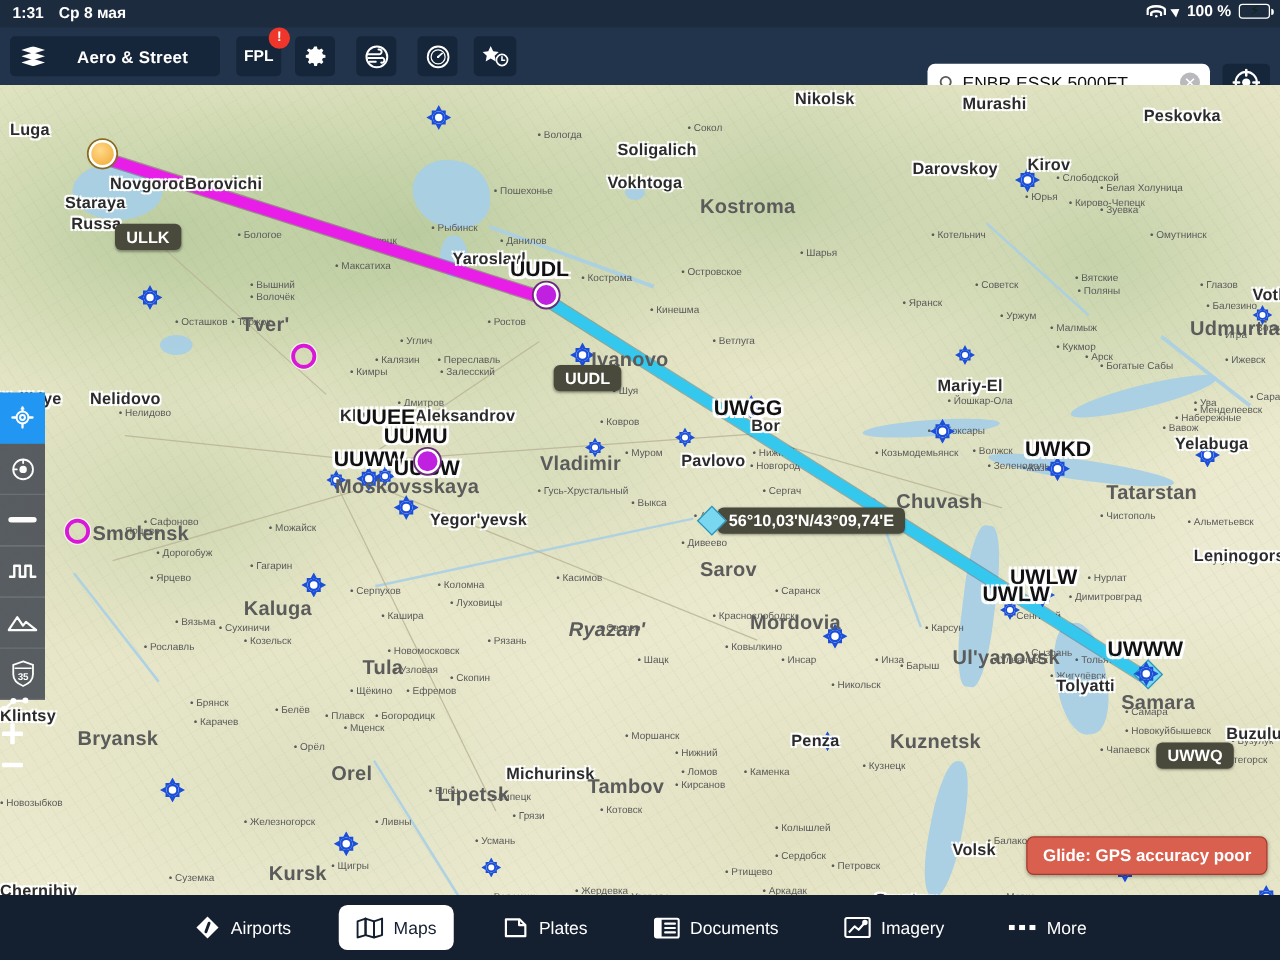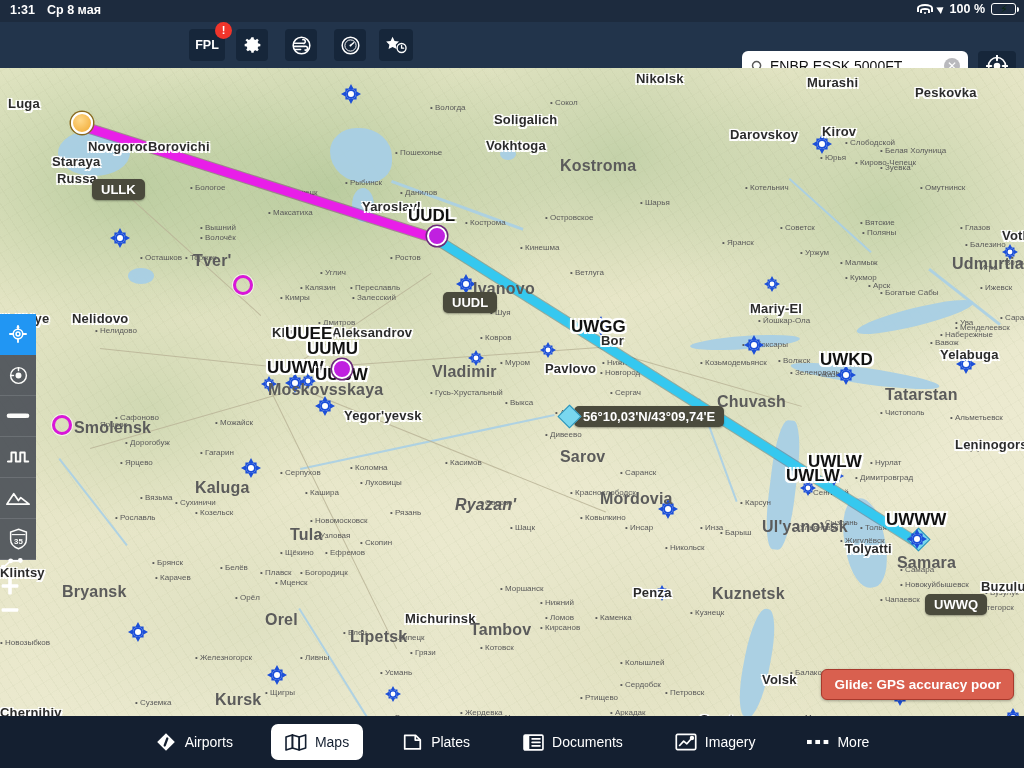--- a/index.html
+++ b/index.html
@@ -152,20 +152,28 @@
       <span class="loc-arrow"></span>
       <span>100 %</span>
       <span class="batt">
         <span class="fill"></span><span class="bolt">⚡</span>
       </span>
     </div>
   </div>
 
   <div class="toolbar">
 
+    <div class="tb-btn tb-maplabel">
+      <span class="layers-ic">
+          <i></i>
+          <i></i>
+          <i></i>
+        </span>
+      <span class="lbl">Aero &amp; Street</span>
+    </div>
 
     <div class="tb-btn tb-fpl">
       <span>FPL</span>
       <span class="badge">!</span>
     </div>
 
     <div class="tb-btn tb-gear">
       <svg class="ic-svg" width="19" height="19" viewBox="0 0 24 24" fill="#fff">
         <path d="M12 8a4 4 0 100 8 4 4 0 000-8zm0 2.2a1.8 1.8 0 110 3.6 1.8 1.8 0 010-3.6z"></path>
         <path d="M10.6 1.5h2.8l.4 2.5 2 .9 2.1-1.4 2 2-1.4 2.1.9 2 2.5.4v2.8l-2.5.4-.9 2 1.4 2.1-2 2-2.1-1.4-2 .9-.4 2.5h-2.8l-.4-2.5-2-.9-2.1 1.4-2-2 1.4-2.1-.9-2-2.5-.4v-2.8l2.5-.4.9-2L3.1 5.5l2-2 2.1 1.4 2-.9z"></path>
@@ -528,21 +536,21 @@
         <div class="plabel wht" style="left: 148px; top: 71px;">Borovichi</div>
         <div class="plabel wht" style="left: 0px; top: 243px;">Velikiye</div>
         <div class="plabel wht" style="left: 2px; top: 260px;">Luki</div>
         <div class="plabel wht" style="left: 72px; top: 243px;">Nelidovo</div>
         <div class="plabel big" style="left: 193px; top: 184px;">Tver'</div>
         <div class="plabel wht" style="left: 362px; top: 131px;">Yaroslavl</div>
         <div class="plabel big" style="left: 560px; top: 89px;">Kostroma</div>
         <div class="plabel wht" style="left: 486px; top: 70px;">Vokhtoga</div>
         <div class="plabel wht" style="left: 494px; top: 44px;">Soligalich</div>
         <div class="plabel wht" style="left: 636px; top: 3px;">Nikolsk</div>
-        <div class="plabel wht" style="left: 770px; top: 7px; margin-left: 37px;">Murashi</div>
+        <div class="plabel wht" style="left: 770px; top: 7px;">Murashi</div>
         <div class="plabel wht" style="left: 915px; top: 17px;">Peskovka</div>
         <div class="plabel wht" style="left: 730px; top: 59px;">Darovskoy</div>
         <div class="plabel wht" style="left: 822px; top: 56px;">Kirov</div>
         <div class="plabel big" style="left: 952px; top: 187px;">Udmurtia</div>
         <div class="plabel wht" style="left: 1002px; top: 160px;">Votkinsk</div>
         <div class="plabel wht" style="left: 750px; top: 233px;">Mariy-El</div>
         <div class="plabel wht" style="left: 940px; top: 279px;">Yelabuga</div>
         <div class="plabel big" style="left: 885px; top: 318px;">Tatarstan</div>
         <div class="plabel big" style="left: 717px; top: 325px;">Chuvash</div>
         <div class="plabel wht" style="left: 955px; top: 369px;">Leninogorsk</div>

